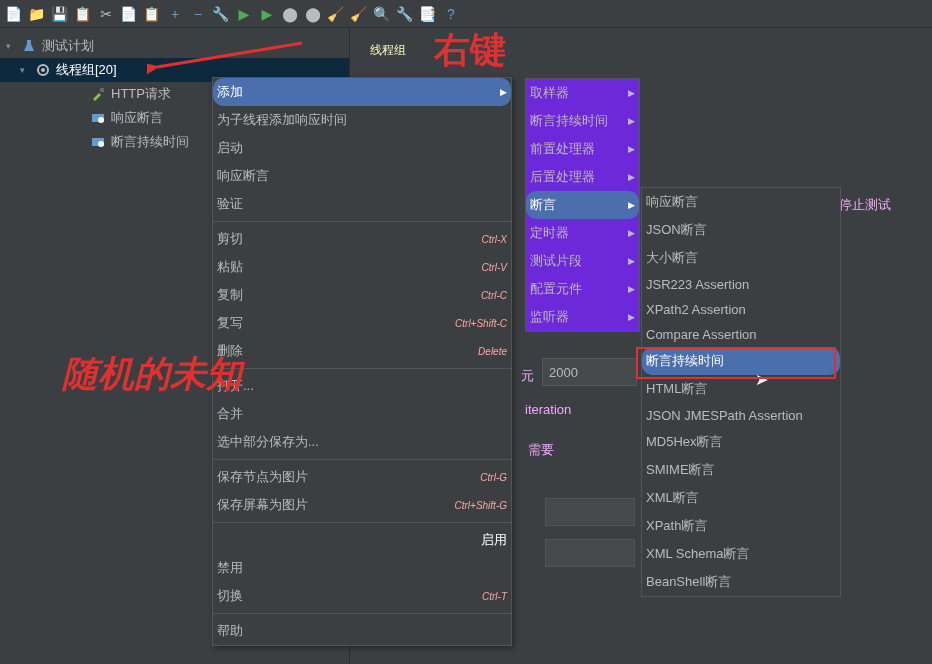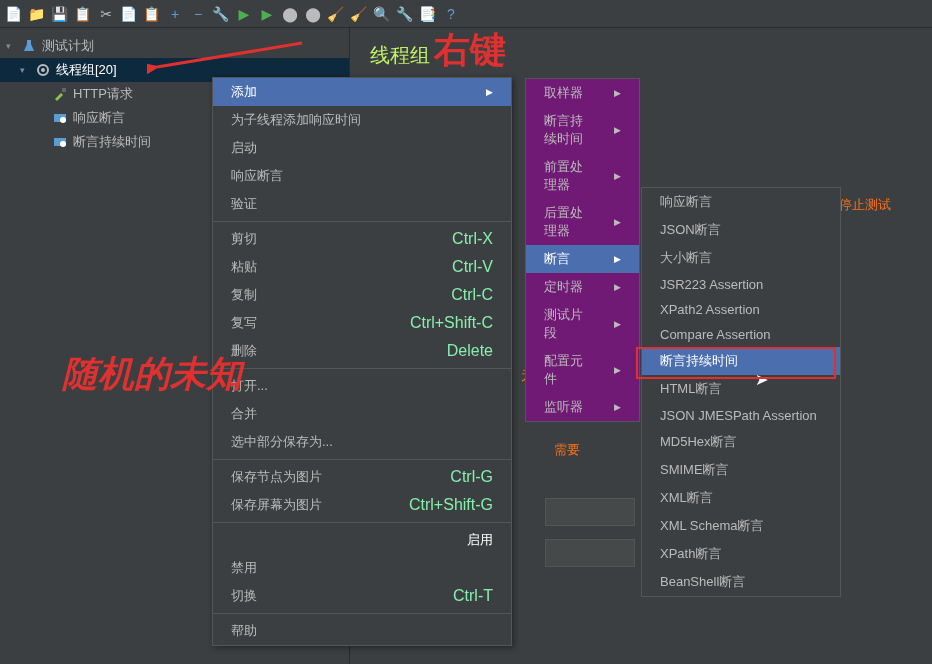--- a/index.html
+++ b/index.html
@@ -45,69 +45,70 @@
       align-items: center;
       padding: 3px 6px;
       gap: 5px;
       color: #bbbbbb;
     }
     .tree-item.selected {
       background: #0d293e;
       color: #ffffff;
     }
     .tree-indent-1 { padding-left: 20px; }
-    .tree-indent-2 { padding-left: 52px; }
+    .tree-indent-2 { padding-left: 52px; margin-left: 38px; }
     .arrow {
       width: 10px;
       font-size: 9px;
       color: #888;
     }
     .tree-icon { width: 16px; height: 16px; display: flex; align-items: center; justify-content: center; }
     .content-panel {
       flex: 1;
       background: #3c3f41;
       position: relative;
     }
     .panel-title {
       padding: 14px 20px;
-      color: #bef264;
-      font-size: 20px;
+      color: #fef9c3;
+      font-size: 12px;
     }
     .context-menu {
       position: absolute;
       background: #3c3f41;
       border: 1px solid #555;
       box-shadow: 2px 2px 6px rgba(0,0,0,0.4);
       min-width: 300px;
     }
     .menu-item {
       display: flex;
       align-items: center;
       justify-content: space-between;
-      padding: 5px 18px;
+      padding: 5px 4px;
       color: #bbbbbb;
       cursor: default;
+      border-radius: 10px;
     }
     .menu-item.highlighted {
       background: #4b6eaf;
       color: #ffffff;
     }
     .menu-item.disabled { color: #ffffff; justify-content: flex-end; }
     .menu-sep {
       height: 1px;
       background: #555;
       margin: 3px 0;
     }
-    .menu-shortcut { color: #86efac; font-size: 16px; }
+    .menu-shortcut { color: #fca5a5; font-size: 10px; font-style: italic; }
     .submenu-arrow { margin-left: 20px; font-size: 9px; }
     .submenu1 {
       position: absolute;
       left: 312px;
       top: 0;
-      background: #701a75;
+      background: #6d28d9;
       border: 1px solid #555;
       min-width: 115px;
     }
     .submenu2 {
       position: absolute;
       left: 115px;
       top: 108px;
       background: #3c3f41;
       border: 1px solid #555;
       min-width: 200px;
@@ -128,21 +129,21 @@
       height: 28px;
       border: 1px solid #555;
       background: #45494a;
       display: flex;
       align-items: center;
       padding: 0 6px;
       color: #bbb;
     }
     .bg-text {
       position: absolute;
-      color: #f97316;
+      color: #f0abfc;
       font-size: 13px;
     }
     .cursor-pointer {
       position: absolute;
       font-size: 16px;
       color: #fff;
       pointer-events: none;
     }
   </style>
 </head>
@@ -223,21 +224,21 @@
 
   <div class="content-panel">
     <div class="panel-title">线程组</div>
   </div>
 </div>
 
 <div class="bg-text" style="left:839px; top:196px;">停止测试</div>
 <div class="bg-text" style="left:521px; top:367px;">元</div>
 <div class="bg-field" style="left:542px; top:358px; width:95px;">2000</div>
 <div class="bg-text" style="left:525px; top:402px;">iteration</div>
-<div class="bg-text" style="left:554px; top:441px;">需要</div>
+<div class="bg-text" style="left:528px; top:441px;">需要</div>
 <div class="bg-field" style="left:545px; top:498px; width:90px;"></div>
 <div class="bg-field" style="left:545px; top:539px; width:90px;"></div>
 
 <div class="context-menu" id="ctx" style="left:212px; top:77px;">
     <div class="menu-item highlighted">
       <span>添加</span>
       <span class="submenu-arrow">▶</span>
     </div>
     <div class="menu-item">
       <span>为子线程添加响应时间</span>
@@ -374,24 +375,24 @@
         <div class="menu-item">
           <span>MD5Hex断言</span>
         </div>
         <div class="menu-item">
           <span>SMIME断言</span>
         </div>
         <div class="menu-item">
           <span>XML断言</span>
         </div>
         <div class="menu-item">
+          <span>XPath断言</span>
+        </div>
+        <div class="menu-item">
           <span>XML Schema断言</span>
-        </div>
-        <div class="menu-item">
-          <span>XPath断言</span>
         </div>
         <div class="menu-item">
           <span>BeanShell断言</span>
         </div>
       </div>
     </div>
   </div>
 
 <svg style="position:absolute; left:147px; top:35px; pointer-events:none;" width="160" height="45">
   <defs>

